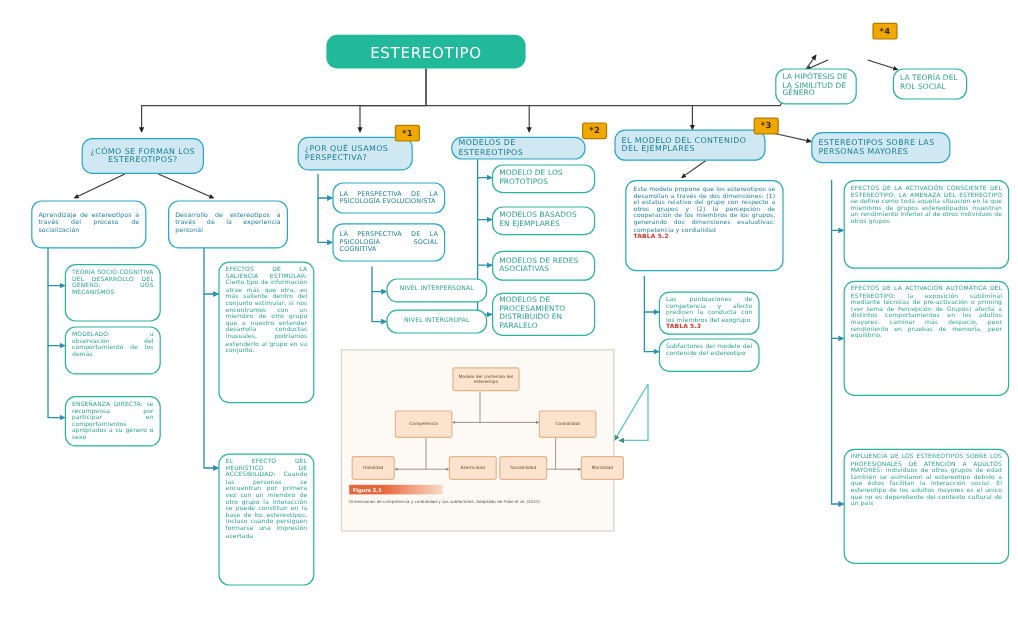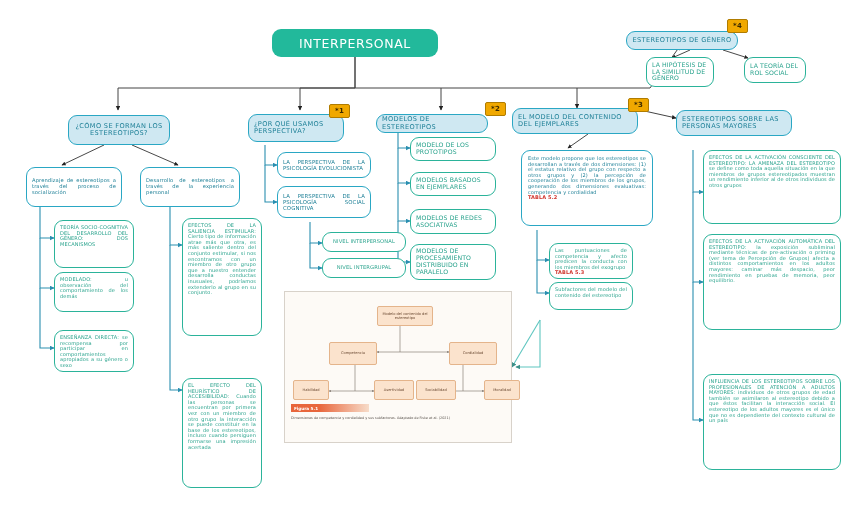--- a/index.html
+++ b/index.html
@@ -121,21 +121,21 @@
       <path d="M693,192 L693,282 L703,282" marker-end="url(#ahb)"></path>
       <path d="M693,282 L693,420 L703,420" marker-end="url(#ahb)"></path>
     </g>
 
     <g stroke="#5fc6c0" stroke-width="1.1" fill="none">
       <path d="M540,320 L512,367" marker-end="url(#aht)"></path>
       <path d="M540,320 L540,367 L516,367" marker-end="url(#aht)"></path>
     </g>
   </svg>
 
-  <div class="root">INTERPERSONAL</div>
+  <div class="root">ESTEREOTIPO</div>
 
   <div class="tag" style="left:329px;top:104px;">*1</div>
   <div class="tag" style="left:485px;top:102px;">*2</div>
   <div class="tag" style="left:628px;top:98px;">*3</div>
   <div class="tag" style="left:727px;top:19px;">*4</div>
 
   <div class="node lvl1" style="left:68px;top:115px;width:102px;height:30px;justify-content:flex-start;text-align:center;">
     <span>¿CÓMO SE FORMAN LOS ESTEREOTIPOS?</span>
   </div>
 
@@ -208,23 +208,20 @@
   <div class="node" style="left:549px;top:243px;width:84px;height:36px;padding:4px 5px;align-items:flex-start;">
     <span style="font-size:5.0px;text-align:justify;">
       <span>Las puntuaciones de competencia y afecto predicen la conducta con los miembros del exogrupo </span>
         <span class="tabla">TABLA 5.3</span>
     </span>
   </div>
   <div class="node" style="left:549px;top:282px;width:84px;height:28px;padding:4px 5px;align-items:flex-start;">
     <span style="font-size:5.0px;text-align:justify;">Subfactores del modelo del contenido del estereotipo</span>
   </div>
 
-  <div class="node lvl1" style="left:626px;top:31px;width:112px;height:19px;justify-content:center;">
-    <span style="text-align:center;">ESTEREOTIPOS DE GÉNERO</span>
-  </div>
   <div class="node lvl2" style="left:646px;top:57px;width:68px;height:30px;">
     <span>LA HIPÓTESIS DE LA SIMILITUD DE GÉNERO</span>
   </div>
   <div class="node lvl2" style="left:744px;top:57px;width:62px;height:26px;">
     <span>LA TEORÍA DEL ROL SOCIAL</span>
   </div>
 
   <div class="node lvl1" style="left:676px;top:110px;width:116px;height:26px;">
     <span>ESTEREOTIPOS SOBRE LAS PERSONAS MAYORES</span>
   </div>

